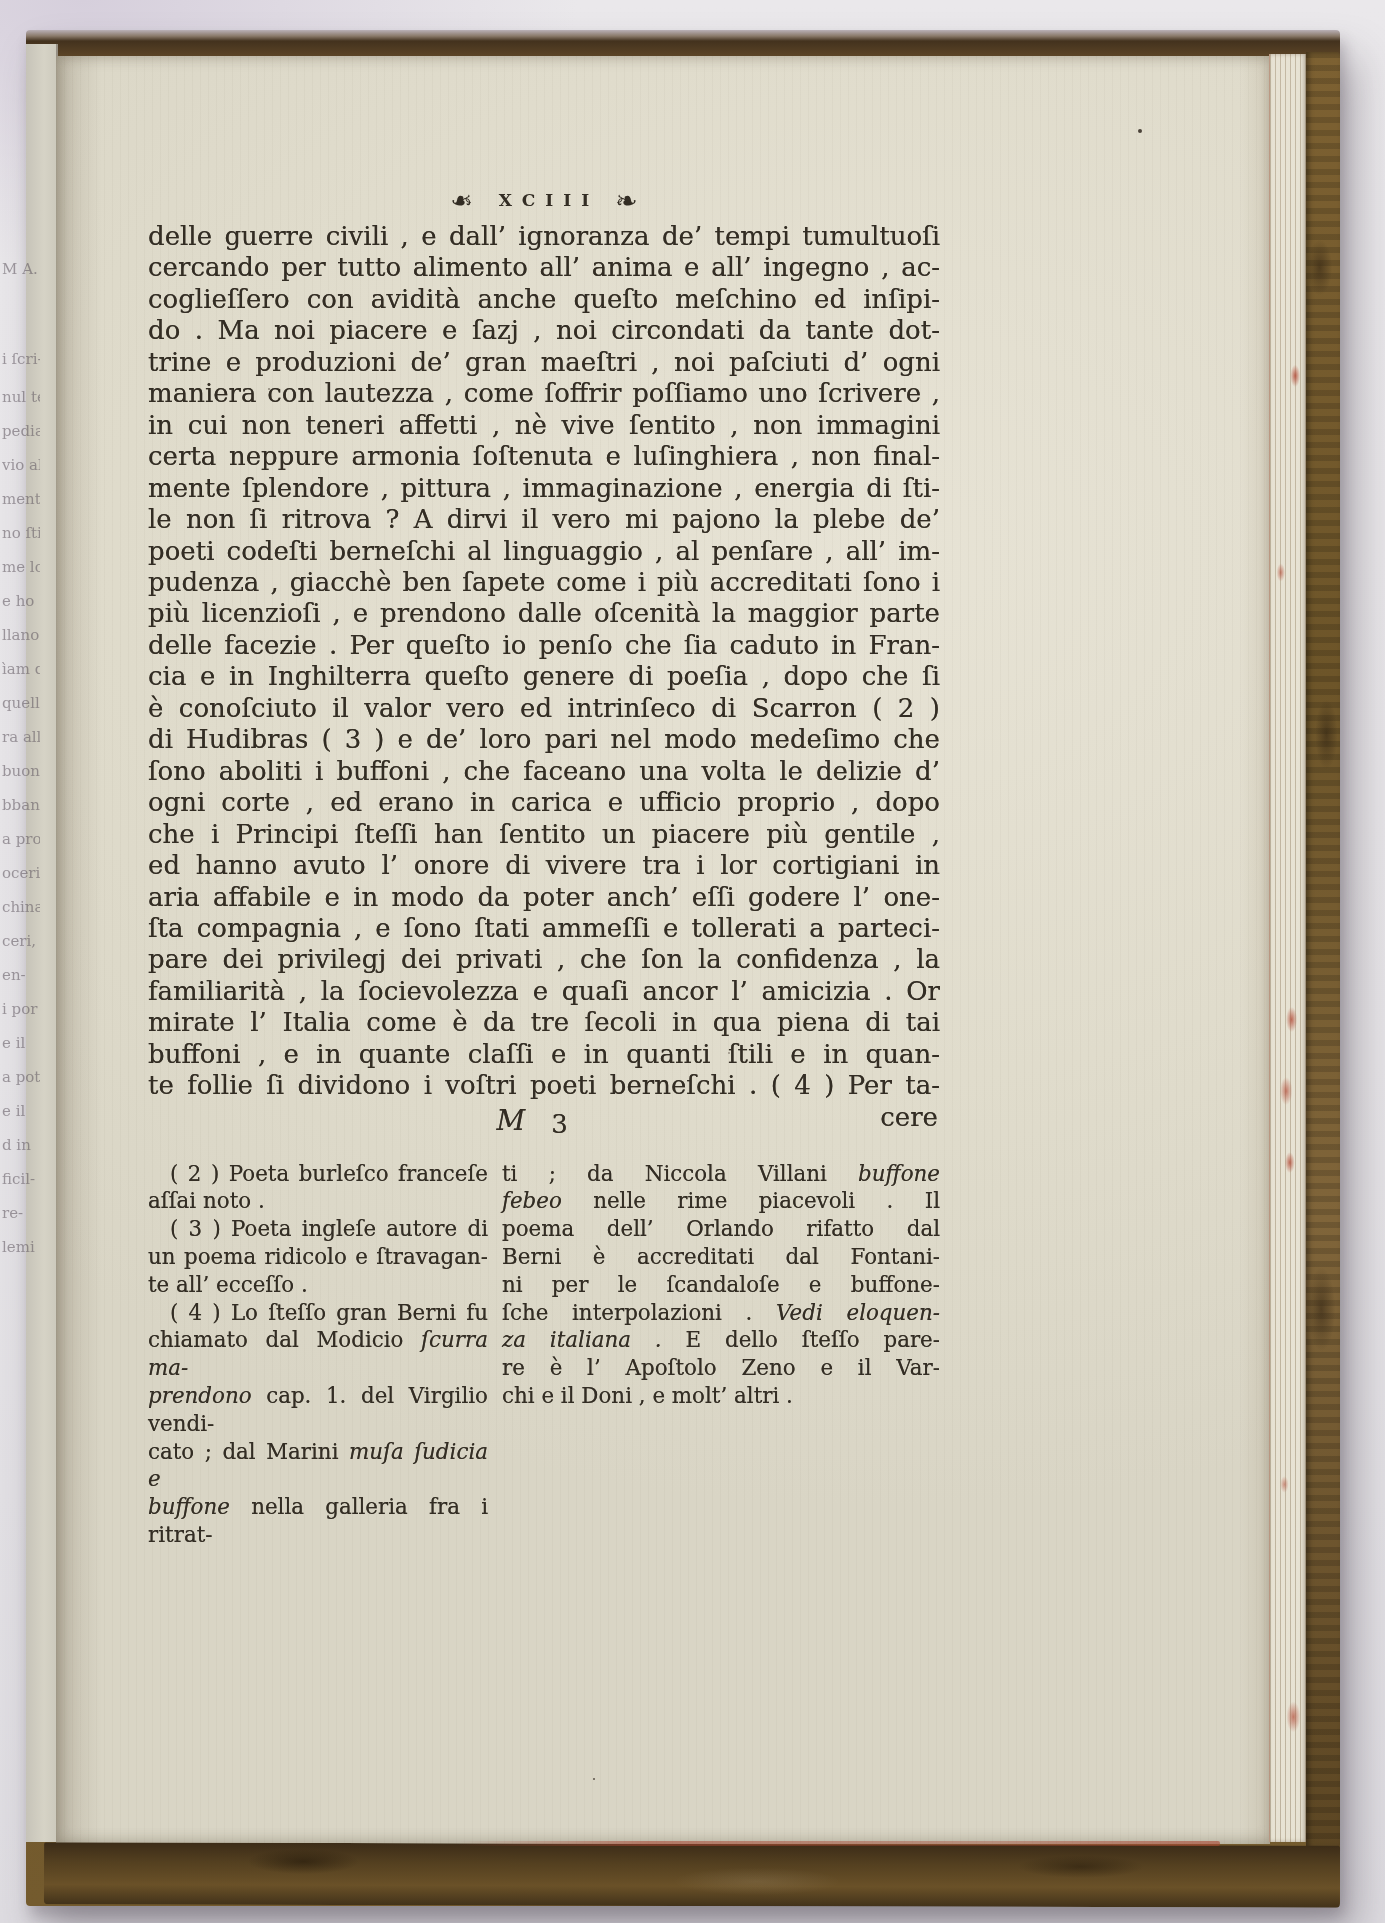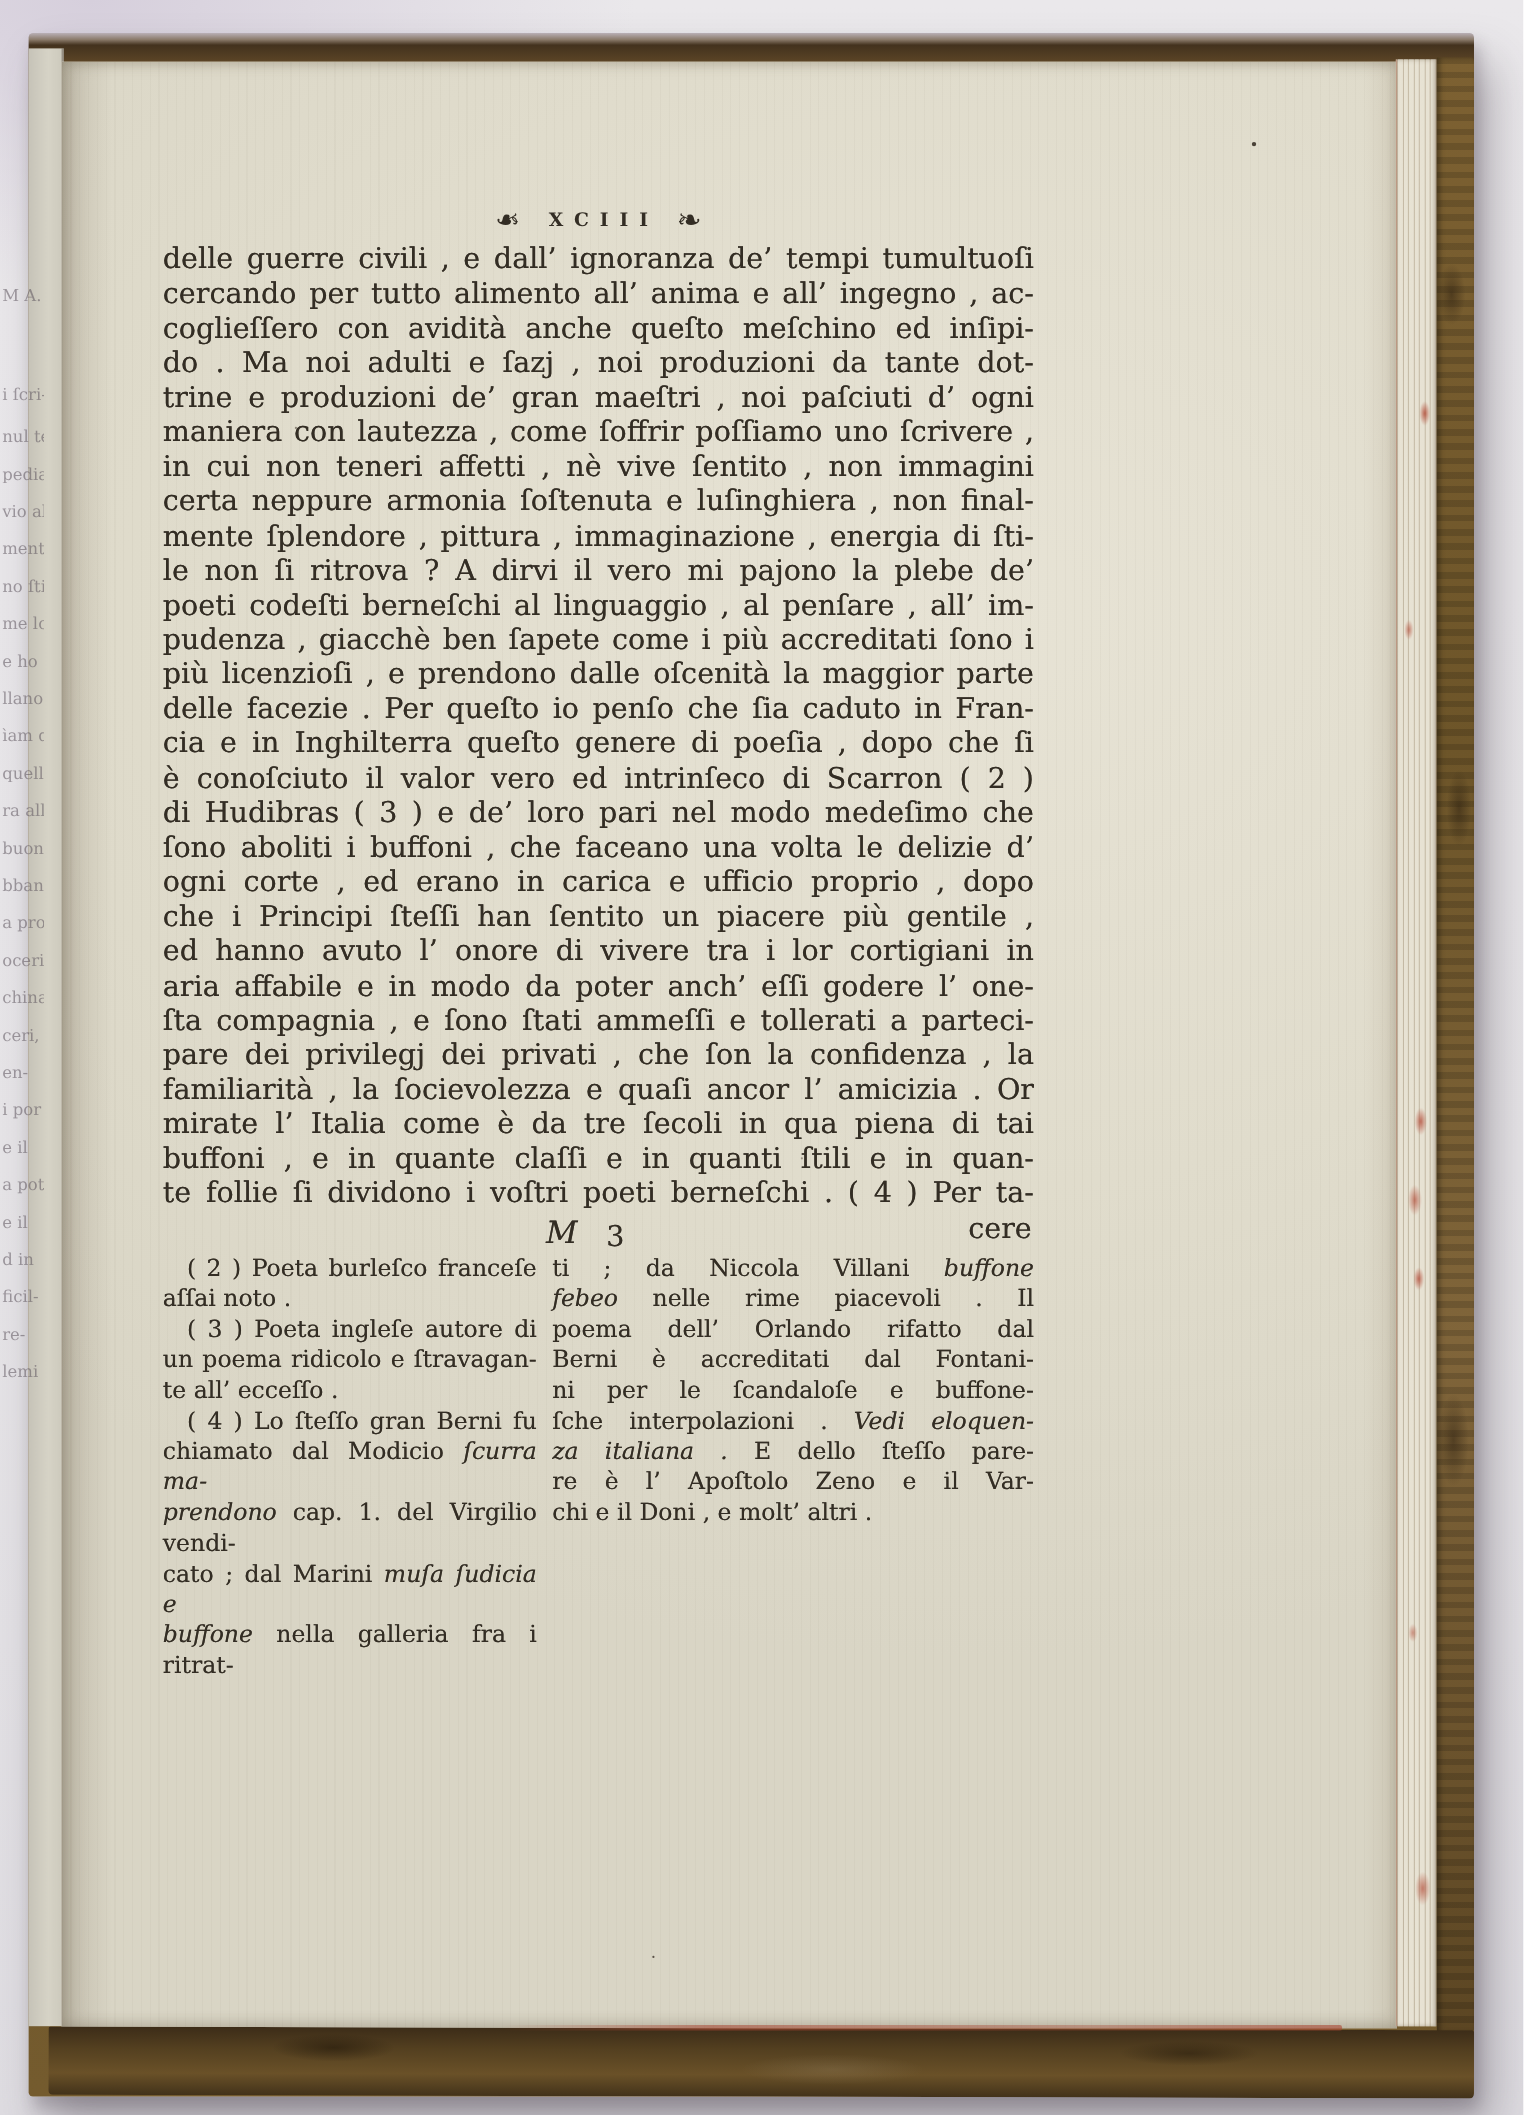--- a/index.html
+++ b/index.html
@@ -109,21 +109,21 @@
   .tline.end{text-align-last:left;}
   .tline.ind{text-indent:22px;}
   .it{font-style:italic;}
 
   .signature-line{position:relative;height:38px;font-size:26px;text-shadow:0 0 .6px rgba(51,45,36,.7);}
   .sig{position:absolute;left:44%;top:2px;}
   .sig .sig-letter{font-style:italic;font-size:28px;}
   .sig .sig-number{margin-left:26px;position:relative;top:3px;}
   .catchword{position:absolute;right:2px;top:0;text-align:right;}
 
-  .footnotes{display:flex;gap:14px;margin-top:0;}
+  .footnotes{display:flex;gap:14px;margin-top:20px;}
   .fn{font-size:21.4px;line-height:27.8px;text-shadow:0 0 .5px rgba(51,45,36,.7);}
   .fn-left{width:340px;}
   .fn-right{width:438px;}
 </style>
 </head>
 <body>
 
 <div class="stage">
 
   <div class="book">
@@ -135,21 +135,21 @@
         <div class="running-head">
           <span class="orn flip">❧</span>
           <span class="pageno">XCIII</span>
           <span class="orn">❧</span>
         </div>
 
         <div class="main">
             <div class="tline"><span>delle guerre civili , e dall’ ignoranza de’ tempi tumultuoſi</span></div>
             <div class="tline"><span>cercando per tutto alimento all’ anima e all’ ingegno , ac-</span></div>
             <div class="tline"><span>coglieſſero con avidità anche queſto meſchino ed inſipi-</span></div>
-            <div class="tline"><span>do . Ma noi adulti e ſazj , noi produzioni da tante dot-</span></div>
+            <div class="tline"><span>do . Ma noi piacere e ſazj , noi circondati da tante dot-</span></div>
             <div class="tline"><span>trine e produzioni de’ gran maeſtri , noi paſciuti d’ ogni</span></div>
             <div class="tline"><span>maniera con lautezza , come ſoffrir poſſiamo uno ſcrivere ,</span></div>
             <div class="tline"><span>in cui non teneri affetti , nè vive ſentito , non immagini</span></div>
             <div class="tline"><span>certa neppure armonia ſoſtenuta e luſinghiera , non final-</span></div>
             <div class="tline"><span>mente ſplendore , pittura , immaginazione , energia di ſti-</span></div>
             <div class="tline"><span>le non ſi ritrova ? A dirvi il vero mi pajono la plebe de’</span></div>
             <div class="tline"><span>poeti codeſti berneſchi al linguaggio , al penſare , all’ im-</span></div>
             <div class="tline"><span>pudenza , giacchè ben ſapete come i più accreditati ſono i</span></div>
             <div class="tline"><span>più licenzioſi , e prendono dalle oſcenità la maggior parte</span></div>
             <div class="tline"><span>delle facezie . Per queſto io penſo che ſia caduto in Fran-</span></div>

